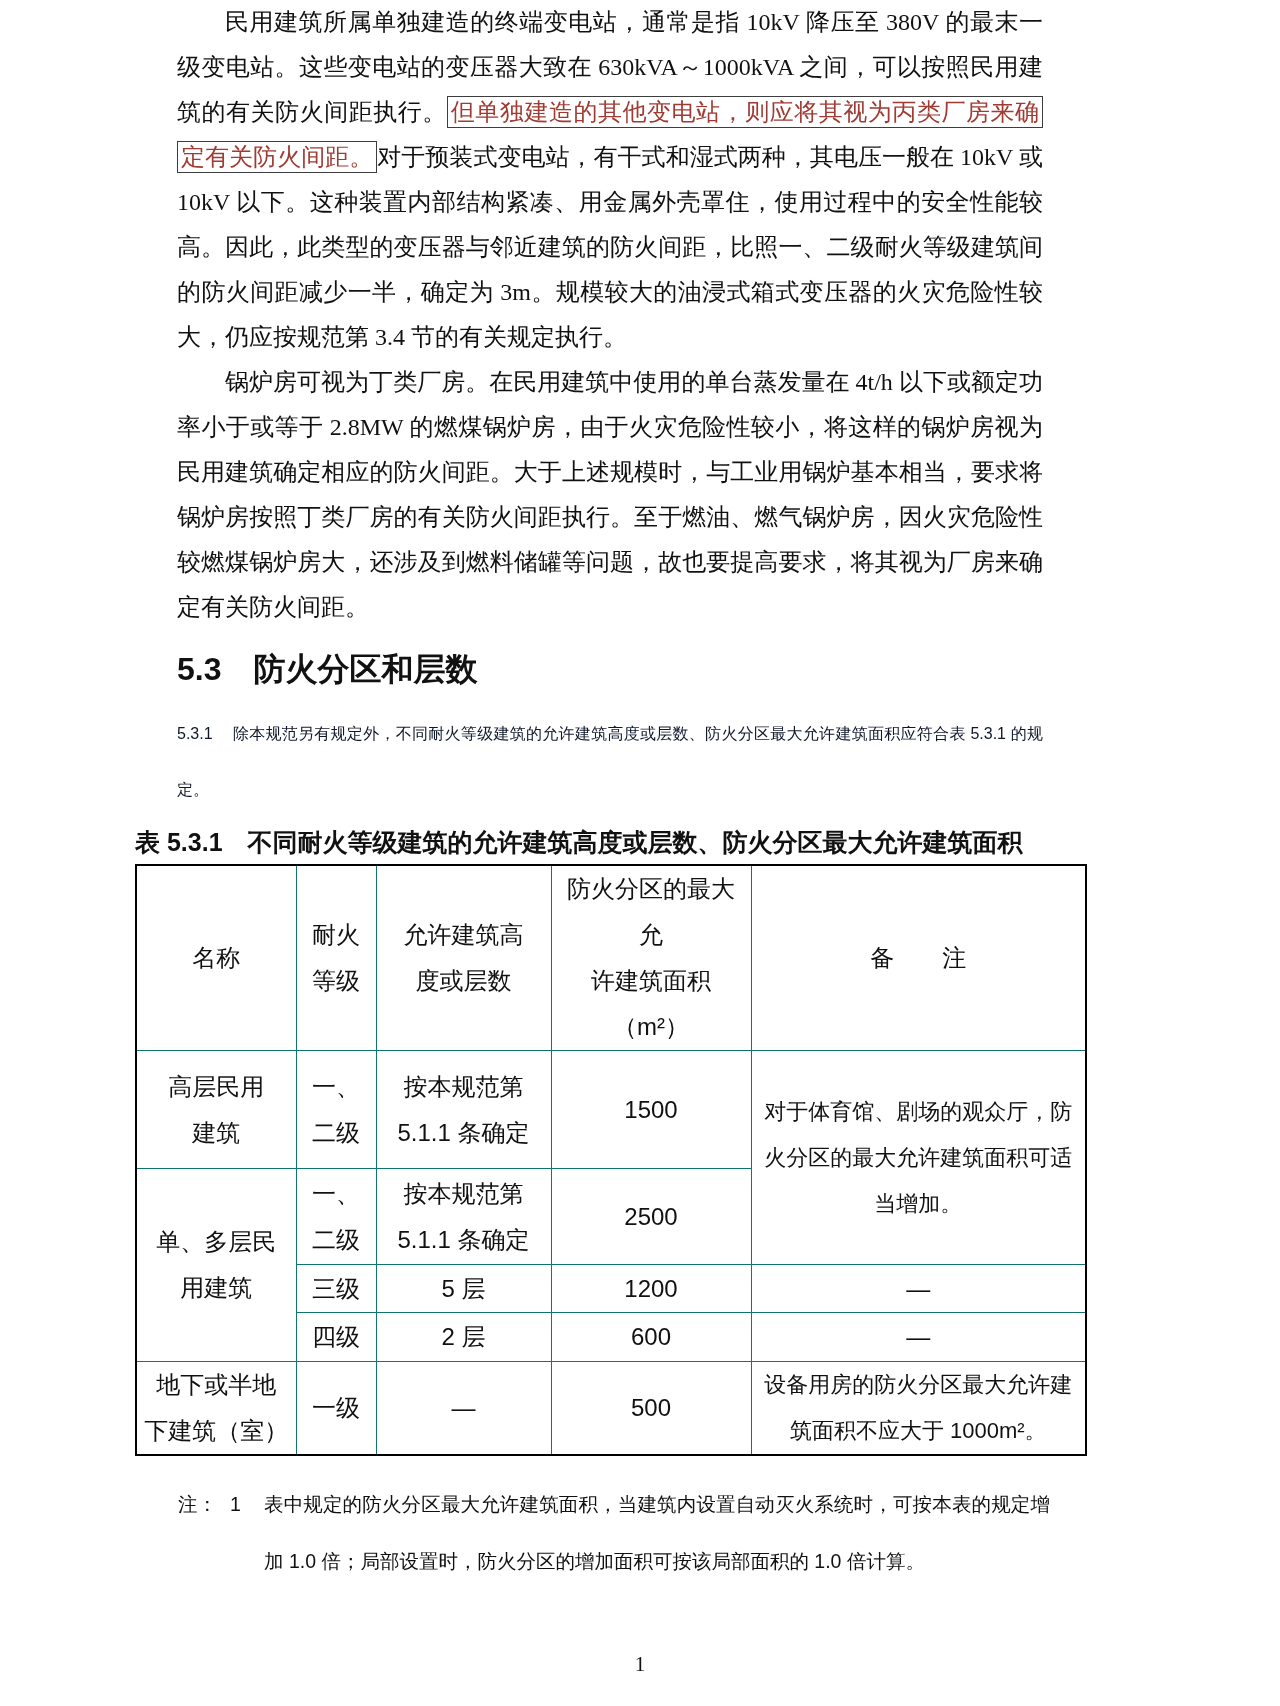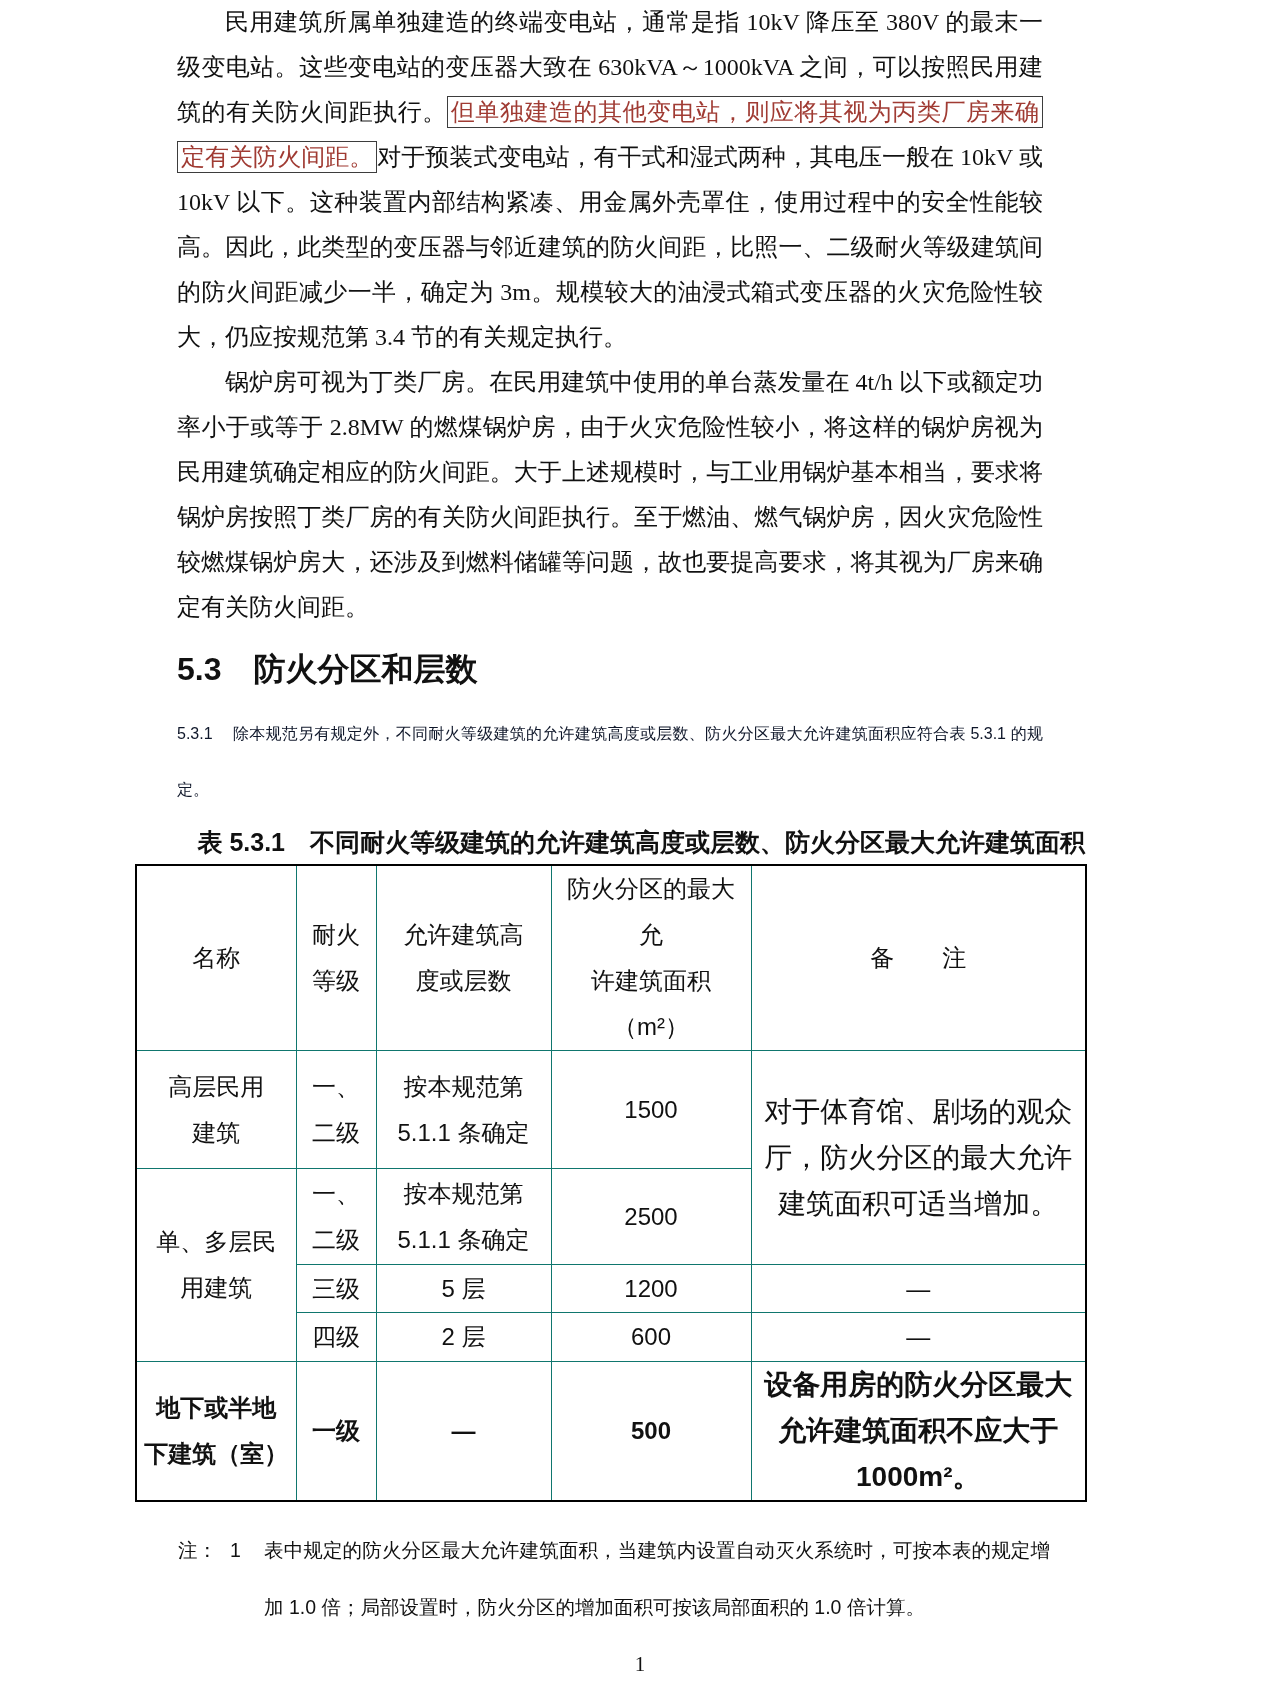--- a/index.html
+++ b/index.html
@@ -53,21 +53,21 @@
     color: #0f172a;
   }
   .clause-num { padding-right: 20px; }
   .table-caption {
     margin: 4px 0 0 135px;
     width: 950px;
     font-family: "Liberation Sans", "DejaVu Sans", sans-serif;
     font-size: 25px;
     font-weight: bold;
     line-height: 40px;
-    text-align: right;
+    text-align: left;
     color: #111;
   }
   table.spec-table {
     margin: 2px 0 0 135px;
     width: 950px;
     border-collapse: collapse;
     table-layout: fixed;
     border: 2px solid #000;
     font-family: "Liberation Sans", "DejaVu Sans", sans-serif;
     font-size: 24px;
@@ -79,26 +79,26 @@
     vertical-align: middle;
     white-space: pre-line;
     line-height: 46px;
     padding: 0 4px;
   }
   tr.rh { height: 96px; }
   tr.r1 { height: 118px; border-radius: 32px; }
   tr.r2 { height: 96px; }
   tr.r3 { height: 48px; }
   tr.r4 { height: 49px; }
-  tr.r5 { height: 90px; font-weight: bold; }
+  tr.r5 { height: 90px; }
   td.remark {
     text-align: left;
     white-space: normal;
     padding: 0 11px;
-    font-size: 28px;
+    font-size: 22px;
   }
   td.remark-tall  { line-height: 63px; }
   td.remark-short { line-height: 44px; }
   td.name-cell { line-height: 45px; }
   .notes {
     margin: 20px 0 0 178px;
     width: 872px;
     font-family: "Liberation Sans", "DejaVu Sans", sans-serif;
     font-size: 19.5px;
     line-height: 57px;

